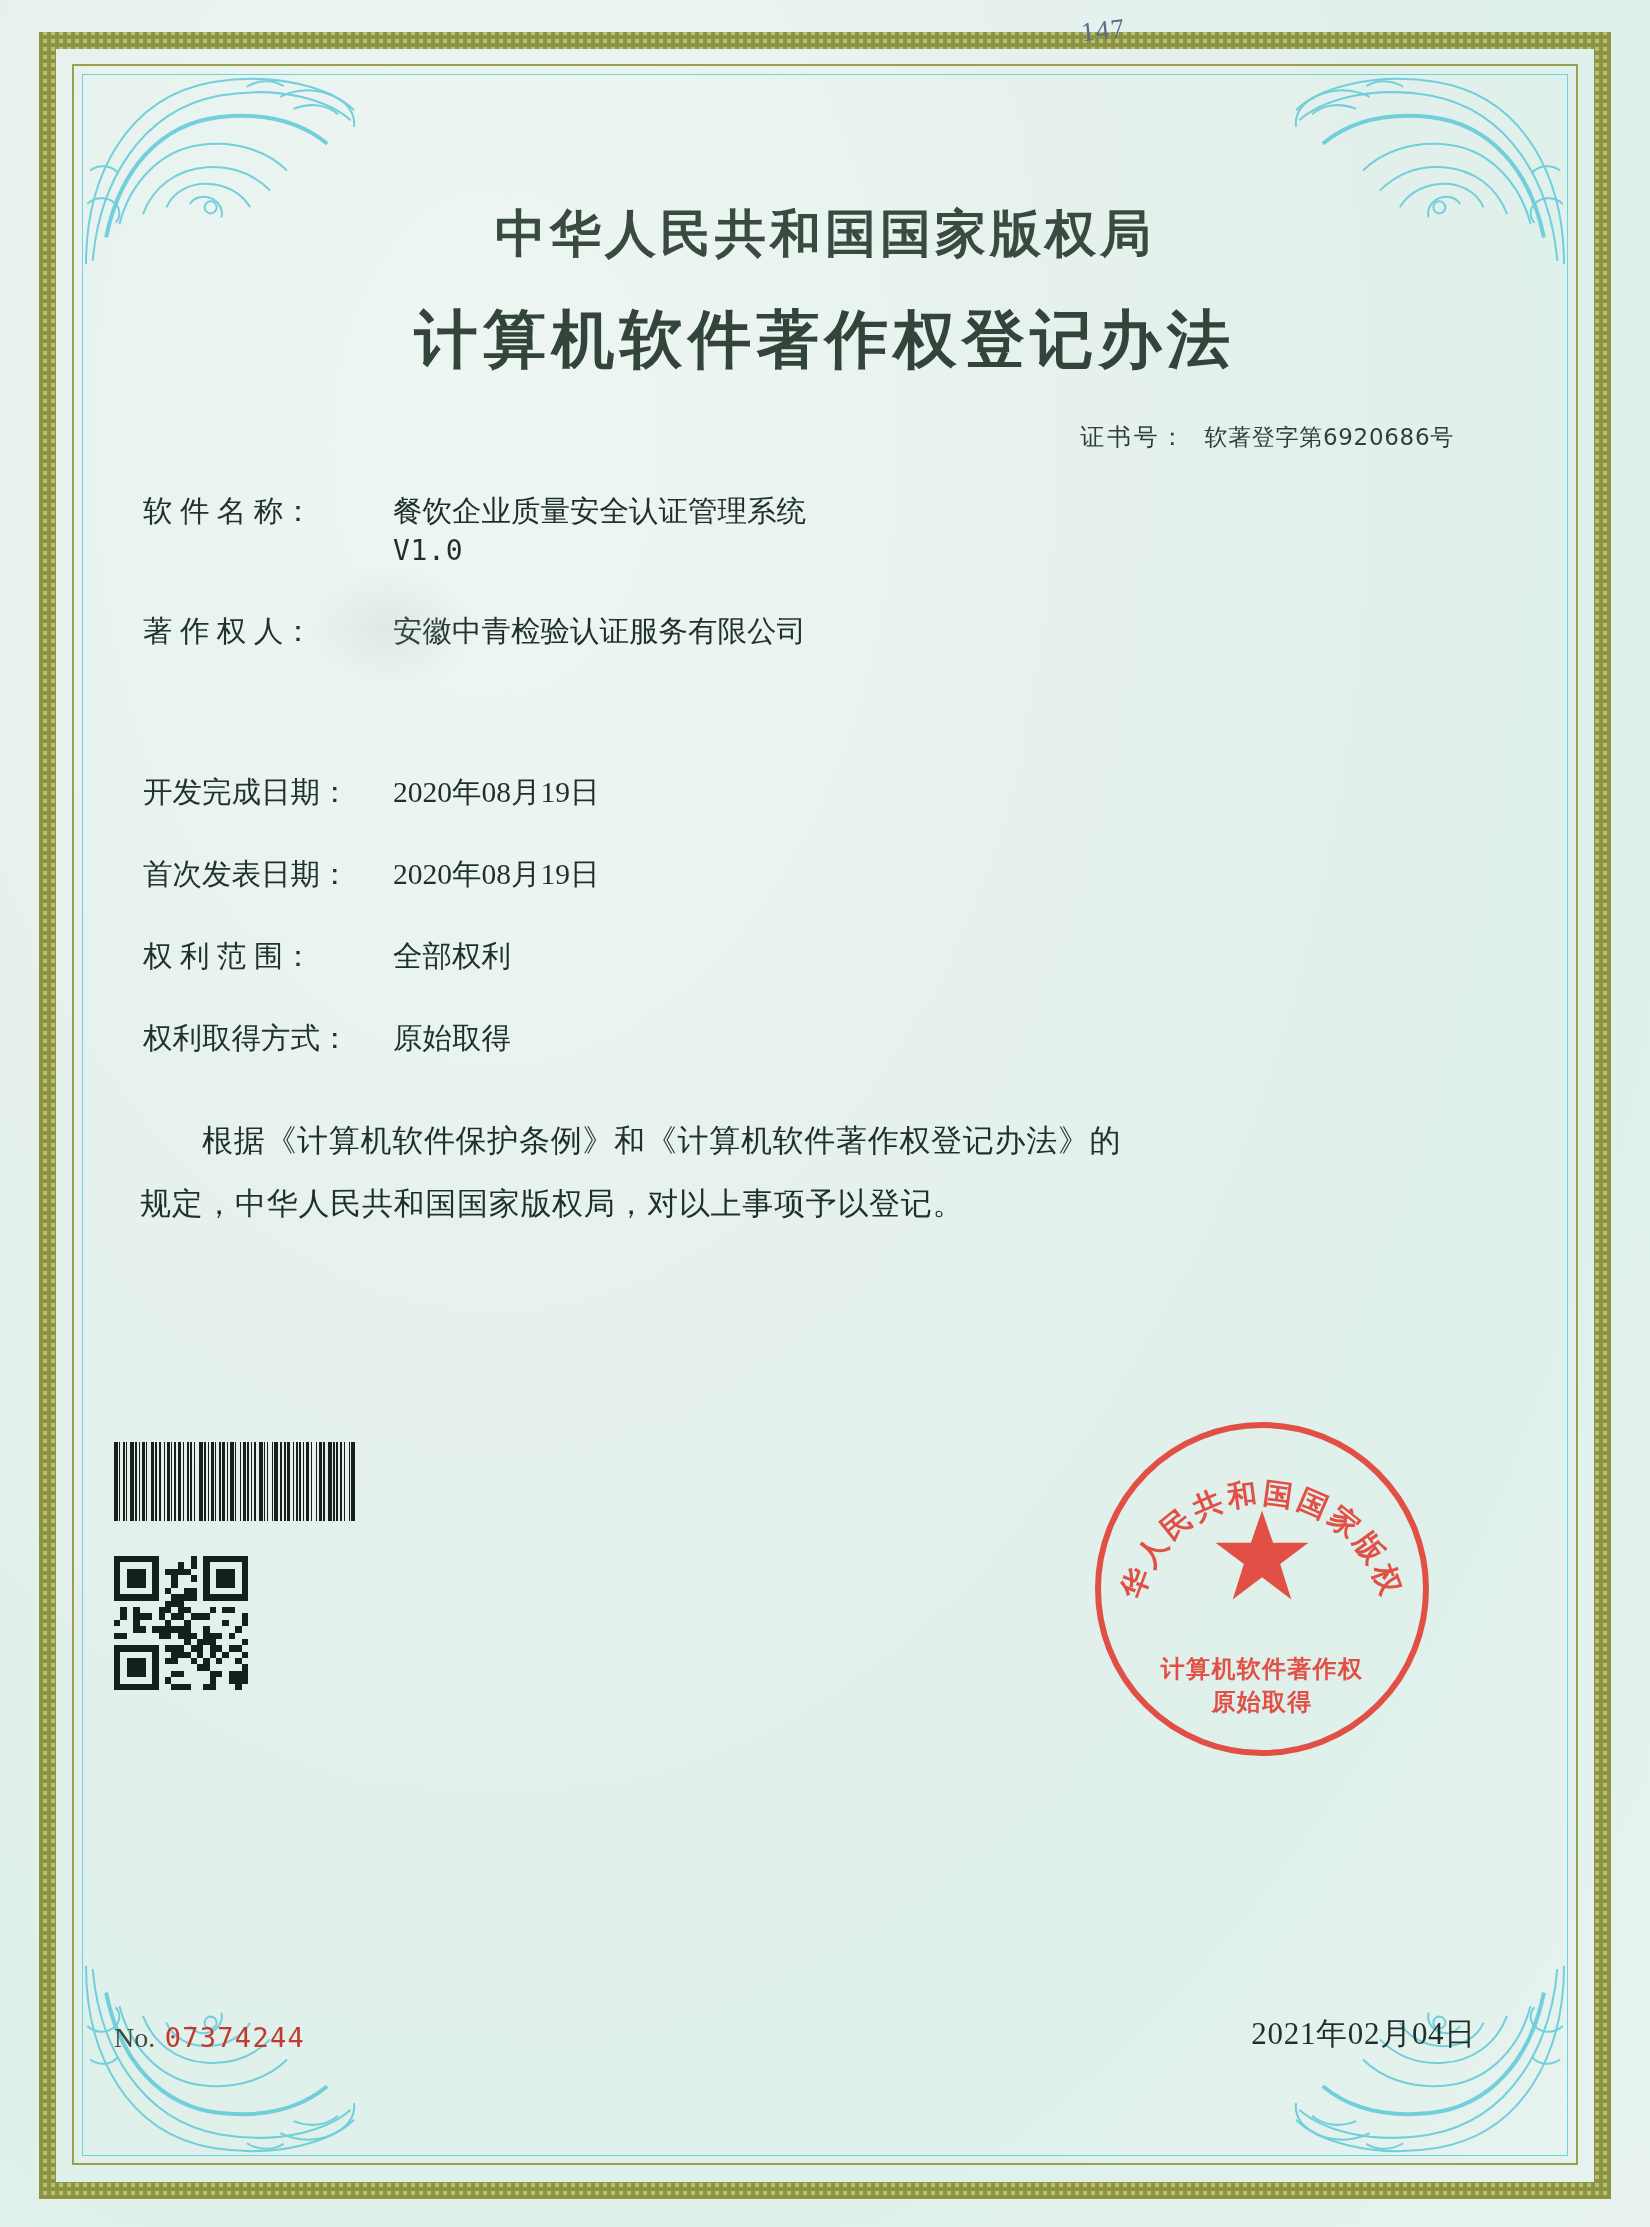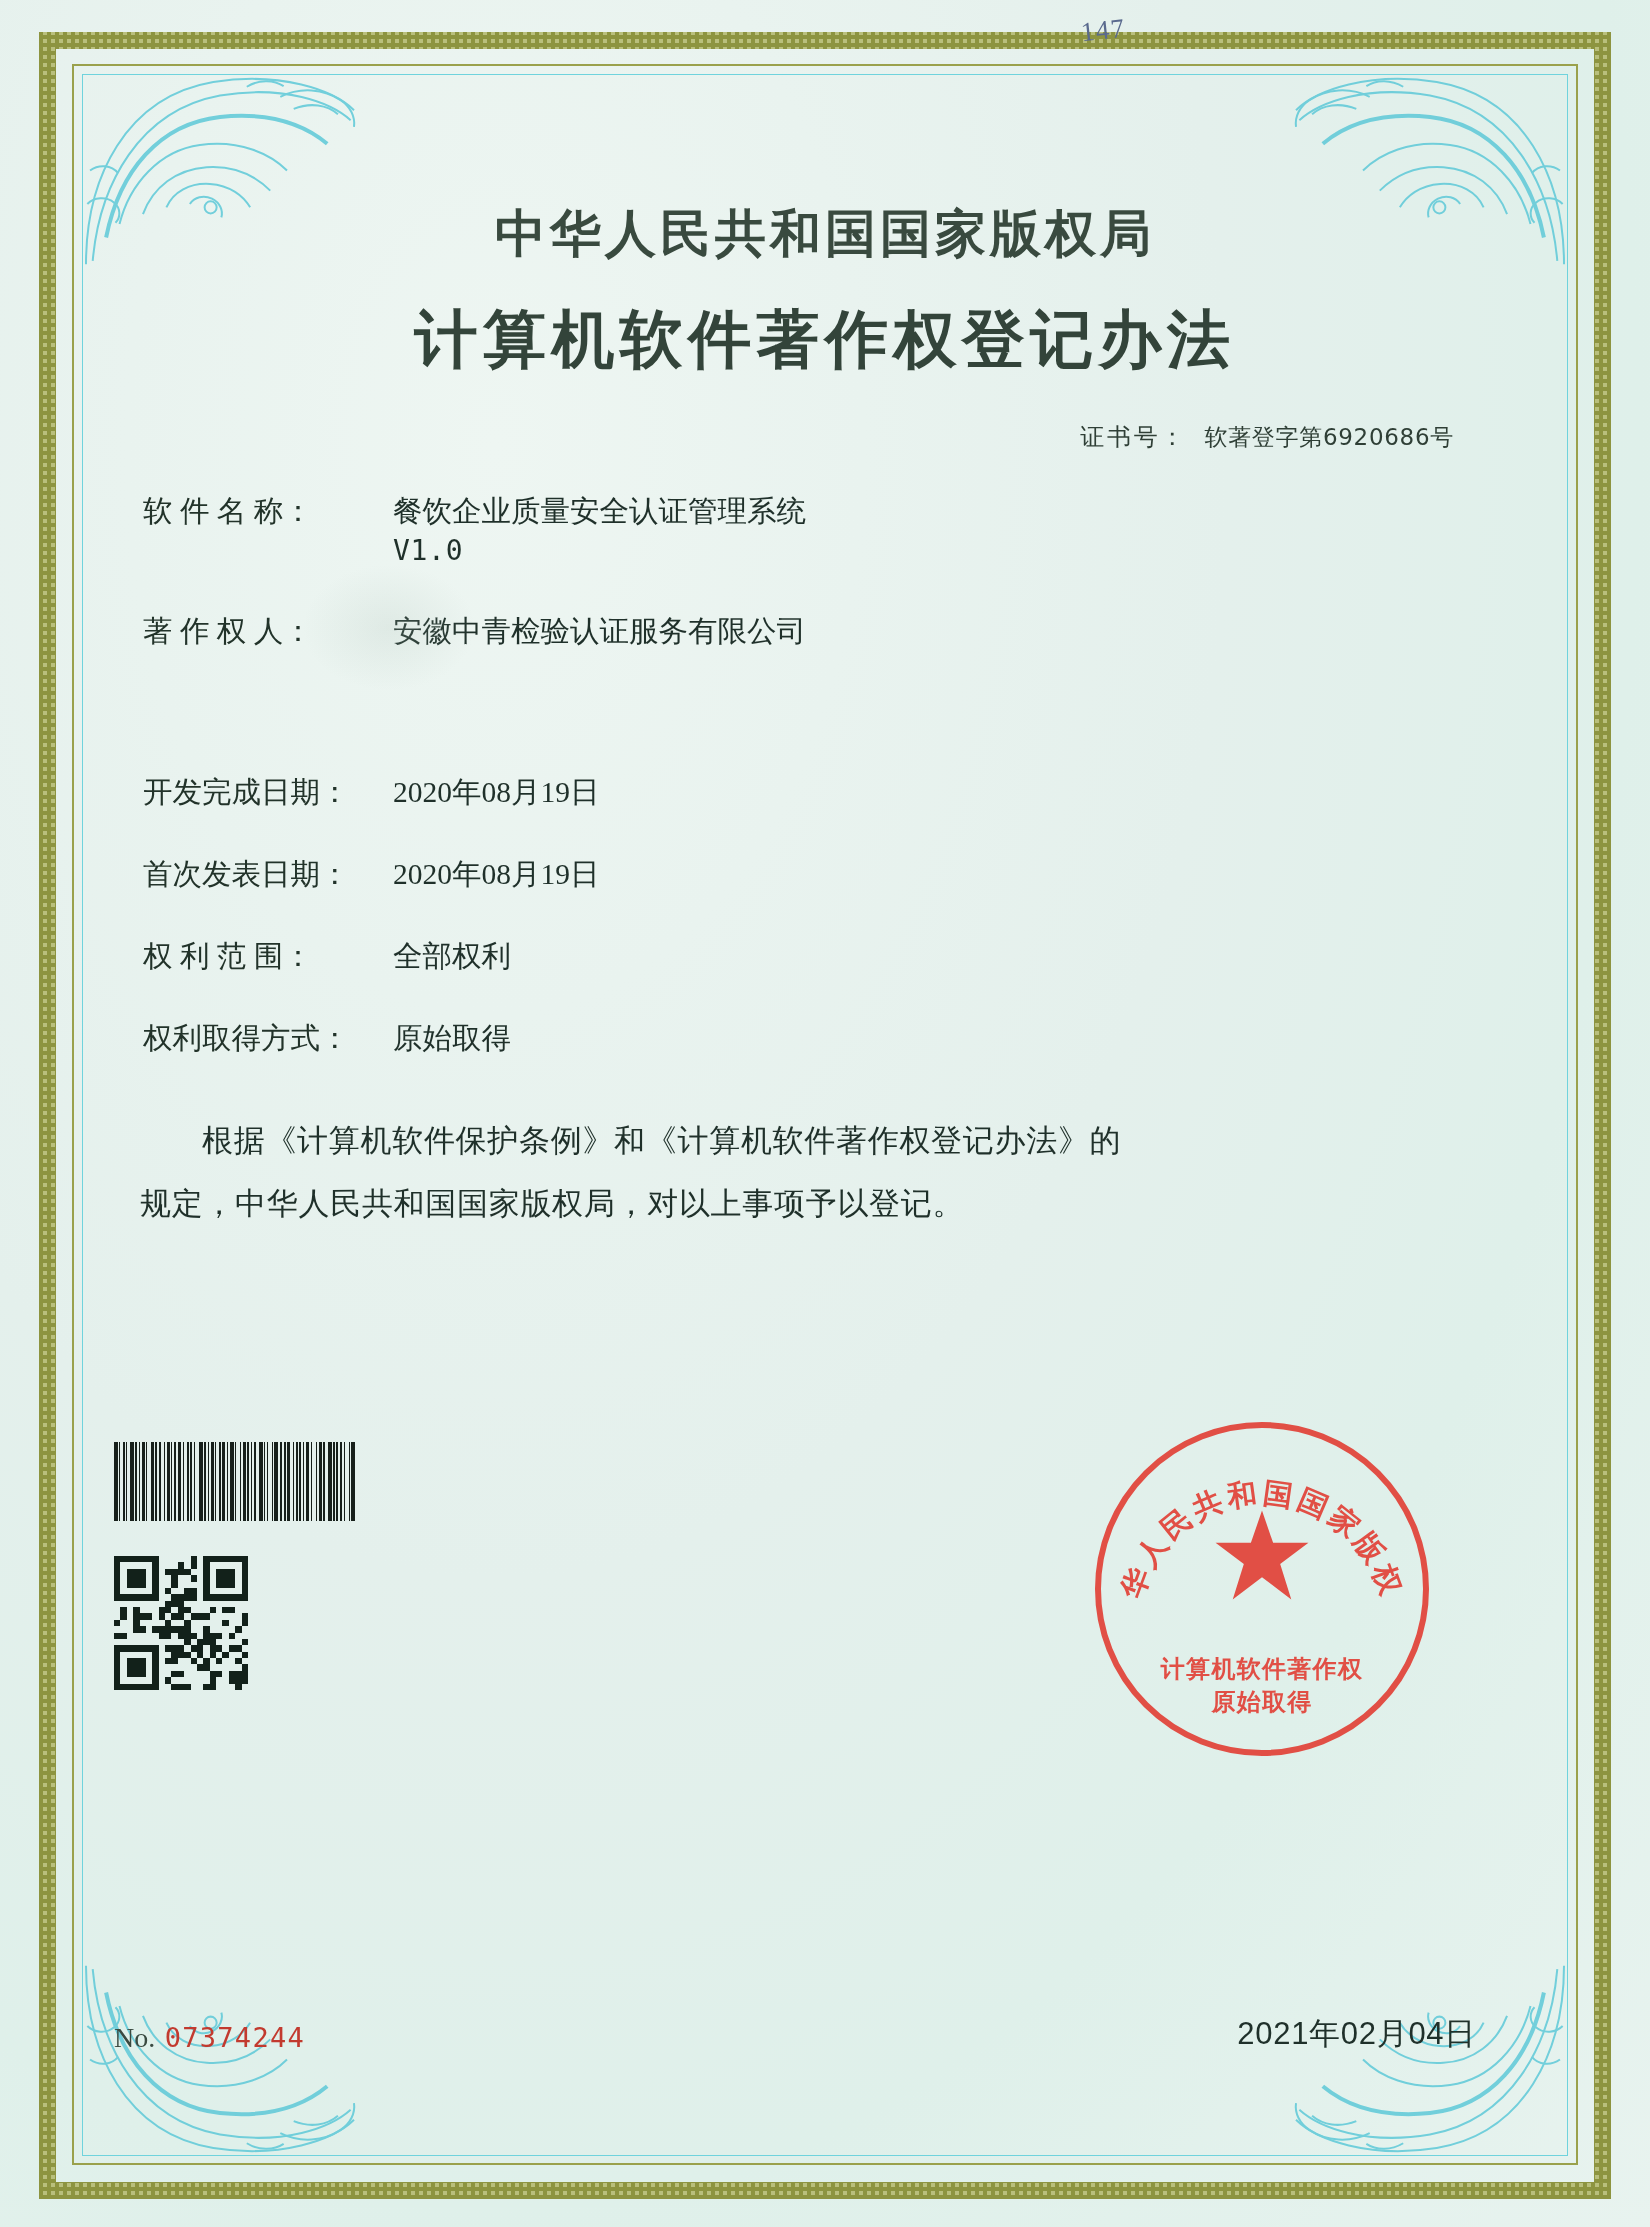--- a/index.html
+++ b/index.html
@@ -213,21 +213,21 @@
     position:absolute;
     left:114px;bottom:173px;
     font-family:"Liberation Serif","DejaVu Serif",serif;
     font-size:28px;
     color:#3a4a41;
   }
   .footer-no .num{color:#c23a2f;margin-left:9.4px;letter-spacing:1.3px;font-family:"DejaVu Sans Mono",monospace;font-size:27px;}
   .footer-date{
     position:absolute;
     right:174px;bottom:172px;
-    font-family:Liberation Sans, sans-serif;
+    font-family:Liberation Serif, serif;
     font-size:31px;
     color:#1f302a;
     letter-spacing:0.7px;
   }
 
   
   .watermark{
     position:absolute;
     left:201px;top:463px;
     width:174px;height:127px;

